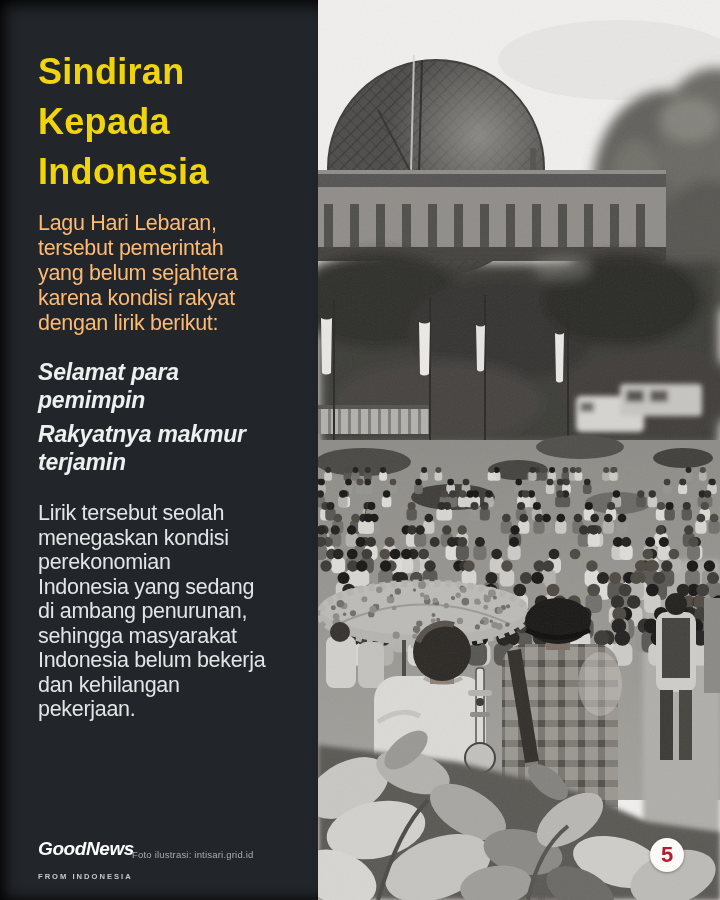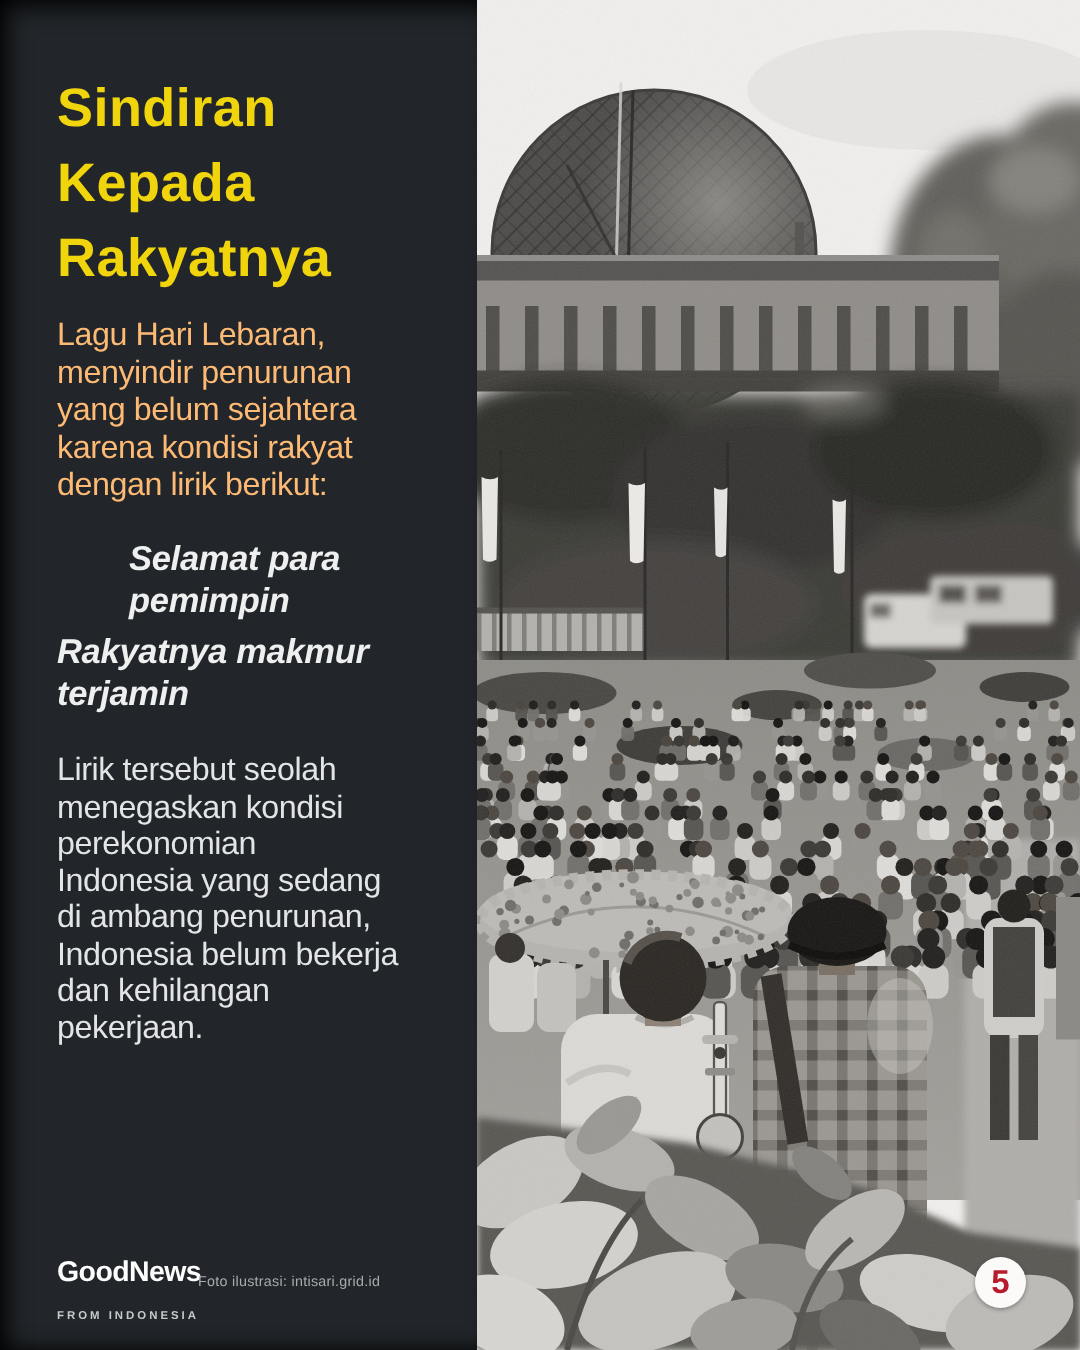--- a/index.html
+++ b/index.html
@@ -19,28 +19,28 @@
     font-size:36px;line-height:50px;letter-spacing:.3px;
   }
   .intro{
     left:38px;top:211px;color:#fdba74;
     font-size:21.5px;line-height:25px;letter-spacing:-.3px;
   }
   .lyric{
     left:38px;color:#eef0f0;font-weight:bold;font-style:italic;
     font-size:23px;line-height:28px;letter-spacing:-.2px;
   }
-  .lyric1{top:358px;margin-left:48px;}
+  .lyric1{top:358px;}
   .lyric2{top:420px;}
   .closing{
     left:38px;top:501px;color:#e2e4e5;
     font-size:21.5px;line-height:24.5px;letter-spacing:-.3px;
   }
   .footer-logo{left:38px;top:839px;}
-  .logo-name{color:#fdfdfd;font-weight:bold;font-size:19px;letter-spacing:-.4px;line-height:19px;}
+  .logo-name{color:#fdfdfd;font-weight:bold;font-size:19px;letter-spacing:-.4px;line-height:19px;font-style:italic;}
   .logo-tag{color:#c6c9cb;font-weight:bold;font-size:7.6px;letter-spacing:2.0px;margin-top:14px;}
   .credit{left:132px;top:849px;color:#a9acaf;font-size:9.5px;letter-spacing:.2px;}
   .photo{
     position:absolute;left:318px;top:0;width:402px;height:900px;z-index:0;
     background:#f1efee;
   }
   .photo svg{display:block;}
   .badge{
     position:absolute;left:650px;top:838px;width:34px;height:34px;
     background:#fbfaf9;border-radius:50%;z-index:3;
@@ -923,26 +923,26 @@
 
       <rect x="0" y="0" width="402" height="900" filter="url(#grain)" opacity=".16"></rect>
     </svg>
   </div>
 
   <div class="panel"></div>
 
   <div class="txt title">
     <div>Sindiran</div>
     <div>Kepada</div>
-    <div>Rakyatnya</div>
+    <div>Indonesia</div>
   </div>
 
   <div class="txt intro">
     <div>Lagu Hari Lebaran,</div>
-    <div>menyindir penurunan</div>
+    <div>tersebut pemerintah</div>
     <div>yang belum sejahtera</div>
     <div>karena kondisi rakyat</div>
     <div>dengan lirik berikut:</div>
   </div>
 
   <div class="txt lyric lyric1">
     <div>Selamat para</div>
     <div>pemimpin</div>
   </div>
 
@@ -950,20 +950,21 @@
     <div>Rakyatnya makmur</div>
     <div>terjamin</div>
   </div>
 
   <div class="txt closing">
     <div>Lirik tersebut seolah</div>
     <div>menegaskan kondisi</div>
     <div>perekonomian</div>
     <div>Indonesia yang sedang</div>
     <div>di ambang penurunan,</div>
+    <div>sehingga masyarakat</div>
     <div>Indonesia belum bekerja</div>
     <div>dan kehilangan</div>
     <div>pekerjaan.</div>
   </div>
 
   <div class="txt footer-logo">
     <div class="logo-name">GoodNews</div>
     <div class="logo-tag">FROM INDONESIA</div>
   </div>
 

